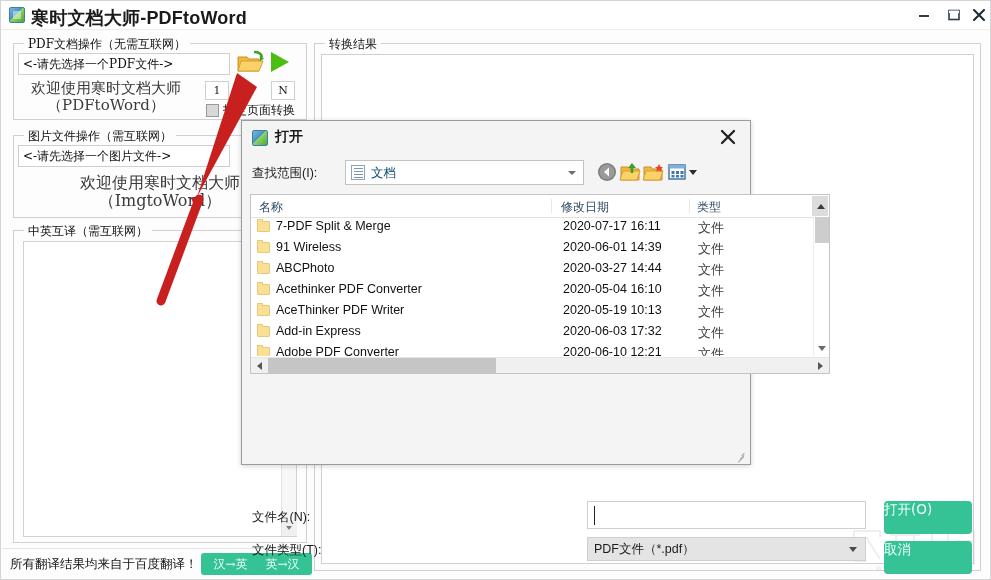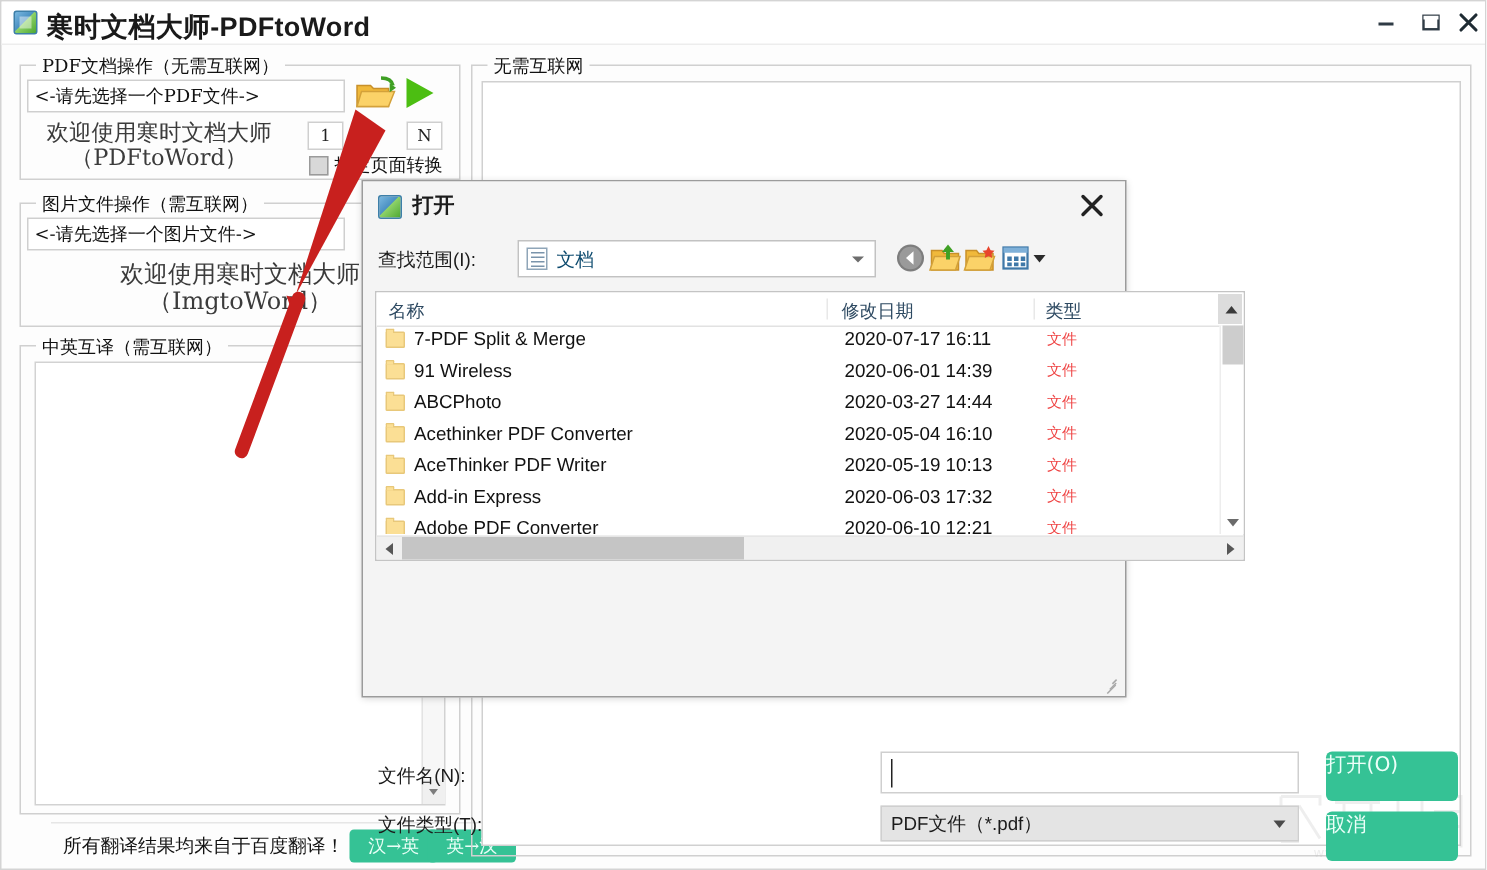--- a/index.html
+++ b/index.html
@@ -49,21 +49,21 @@
   .icon-openfolder{position:absolute;width:30px;height:24px;}
   .icon-play{position:absolute;width:24px;height:24px;}
 
   
   .transbox{position:absolute;border:1px solid #d2d2d2;background:#fff;box-sizing:border-box;}
   .vscroll{position:absolute;right:0;top:0;bottom:0;width:15px;background:#f7f7f7;border-left:1px solid #e3e3e3;box-sizing:border-box;}
   .vscroll .dn{position:absolute;bottom:0;left:0;width:15px;height:16px;background:#f0f0f0;}
   .vscroll .dn:after{content:"";position:absolute;left:4px;top:6px;border-left:3.5px solid transparent;border-right:3.5px solid transparent;border-top:4px solid #7d7d7d;}
 
   
-  .statusbar{position:absolute;left:1px;bottom:1px;width:304px;height:30px;background:#fdfdfd;border-top:1px solid #e6e6e6;box-sizing:border-box;margin-left:32px;}
+  .statusbar{position:absolute;left:1px;bottom:1px;width:304px;height:30px;background:#fdfdfd;border-top:1px solid #e6e6e6;box-sizing:border-box;}
   .status-text{position:absolute;left:8px;top:7px;font-family:"DejaVu Serif","Liberation Serif",serif;font-size:12.5px;color:#111;white-space:nowrap;}
   .tbtn{position:absolute;top:4px;height:22px;background:#35c295;border:none;border-radius:3px;color:#e9fff7;
     font-size:12px;font-family:"DejaVu Serif","Liberation Serif",serif;cursor:default;padding:0 6px;line-height:22px;text-align:center;}
 
   
   .resultpanel{position:absolute;border:1px solid #d0d0d0;box-sizing:border-box;background:#fff;}
 
   
   #dlg{position:absolute;left:240px;top:119px;width:510px;height:345px;background:#f4f4f4;
     border:1px solid #9b9b9b;box-sizing:border-box;box-shadow:0 1px 5px rgba(0,0,0,.18);}
@@ -93,21 +93,21 @@
   .fl-head .sep{position:absolute;top:4px;width:1px;height:14px;background:#e8e8e8;}
   .fl-sort{position:absolute;right:1px;top:1px;width:16px;height:20px;background:#dcdcdc;}
   .fl-sort:after{content:"";position:absolute;left:5px;top:8px;border-left:4px solid transparent;border-right:4px solid transparent;border-bottom:5px solid #3a3a3a;}
 
   .fl-body{position:absolute;left:0;top:22px;right:16px;bottom:17px;overflow:hidden;}
   .frow{position:relative;height:21px;text-align:right;}
   .frow .ficon{position:absolute;left:6px;top:4px;width:13px;height:11px;background:#fbdf95;border:1px solid #e8c87a;box-sizing:border-box;border-radius:1px;}
   .frow .ficon:before{content:"";position:absolute;left:-1px;top:-3px;width:6px;height:3px;background:#fbdf95;border:1px solid #e8c87a;border-bottom:none;box-sizing:border-box;border-radius:1px 1px 0 0;}
   .frow .fname{position:absolute;left:25px;top:2px;font-size:12.5px;color:#111;white-space:nowrap;}
   .frow .fdate{position:absolute;left:312px;top:2px;font-size:12.5px;color:#111;white-space:nowrap;}
-  .frow .ftype{position:absolute;left:447px;top:2px;font-size:10px;color:#ef4444;white-space:nowrap;}
+  .frow .ftype{position:absolute;left:447px;top:2px;font-size:13px;color:#404040;white-space:nowrap;}
 
   .fl-vscroll{position:absolute;right:0;top:22px;bottom:17px;width:16px;background:#fff;border-left:1px solid #ededed;box-sizing:border-box;}
   .fl-vscroll .thumb{position:absolute;left:1px;top:0;width:14px;height:26px;background:#cdcdcd;}
   .fl-vscroll .arrdn{position:absolute;left:0;bottom:0;width:15px;height:16px;}
   .fl-vscroll .arrdn:after{content:"";position:absolute;left:4px;top:6px;border-left:4px solid transparent;border-right:4px solid transparent;border-top:5px solid #6b6b6b;}
 
   .fl-hscroll{position:absolute;left:0;right:0;bottom:0;height:16px;background:#f0f0f0;border-top:1px solid #e6e6e6;box-sizing:border-box;}
   .fl-hscroll .hthumb{position:absolute;left:17px;top:0;width:228px;height:15px;background:#c5c5c5;}
   .fl-hscroll .arl{position:absolute;left:0;top:0;width:16px;height:15px;}
   .fl-hscroll .arl:after{content:"";position:absolute;left:6px;top:4px;border-top:4px solid transparent;border-bottom:4px solid transparent;border-right:5px solid #575757;}
@@ -216,21 +216,21 @@
       </div>
   </div>
 
   <div class="statusbar">
     <div class="status-text">所有翻译结果均来自于百度翻译！</div>
     <div class="tbtn" style="left:199px;width:47px;">汉→英</div>
     <div class="tbtn" style="left:251px;width:47px;">英→汉</div>
   </div>
 
   <div class="group" style="left:313px;top:42px;width:667px;height:528px;">
-    <div class="group-title">无需互联网</div>
+    <div class="group-title">转换结果</div>
   </div>
   <div class="resultpanel" style="left:320px;top:53px;width:653px;height:510px;"></div>
 
   <svg id="wm" viewBox="0 0 136 46">
     <g fill="none" stroke="#c9c9c9" stroke-width="2">
       <path d="M8 4 h26 v6 M8 4 v30 M8 34 h12 M20 10 l14 22"></path>
       <path d="M44 8 h30 M50 8 v10 M68 8 v10 M44 18 h30 M59 18 v18 M46 36 h26"></path>
       <path d="M86 4 h16 v34 h-16 z M110 4 h18 v34 M110 14 h18 M110 24 h18"></path>
     </g>
     <text x="30" y="44" font-family="'Liberation Sans',sans-serif" font-size="9" fill="#c2c2c2" letter-spacing="1">www.xiazaiba.com</text>

